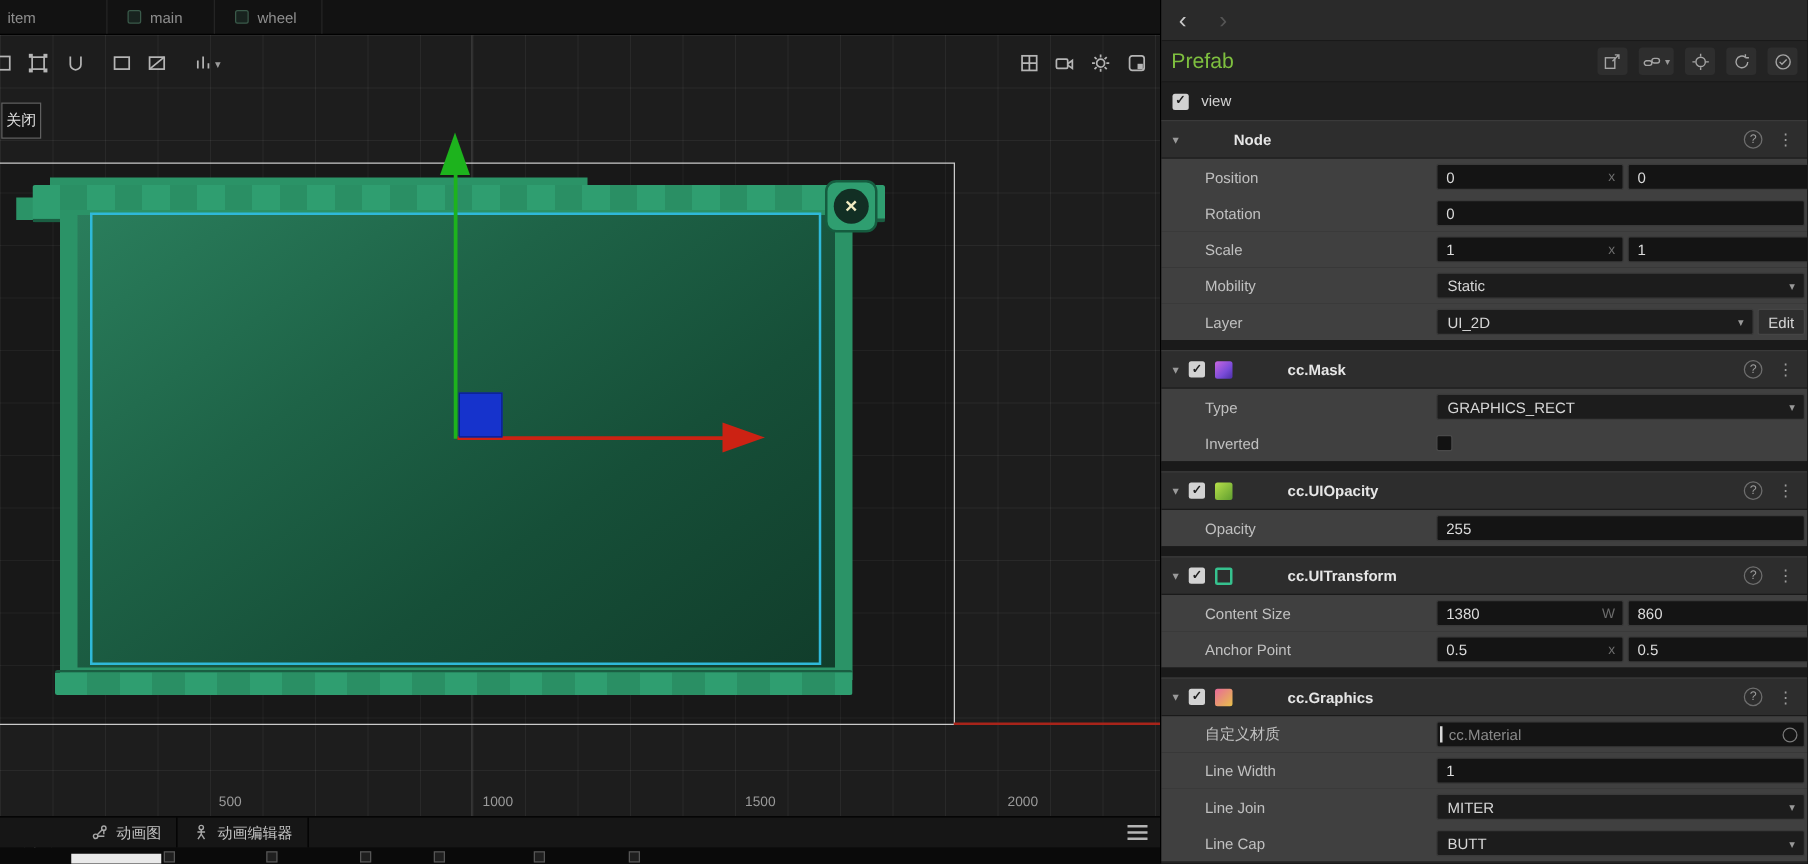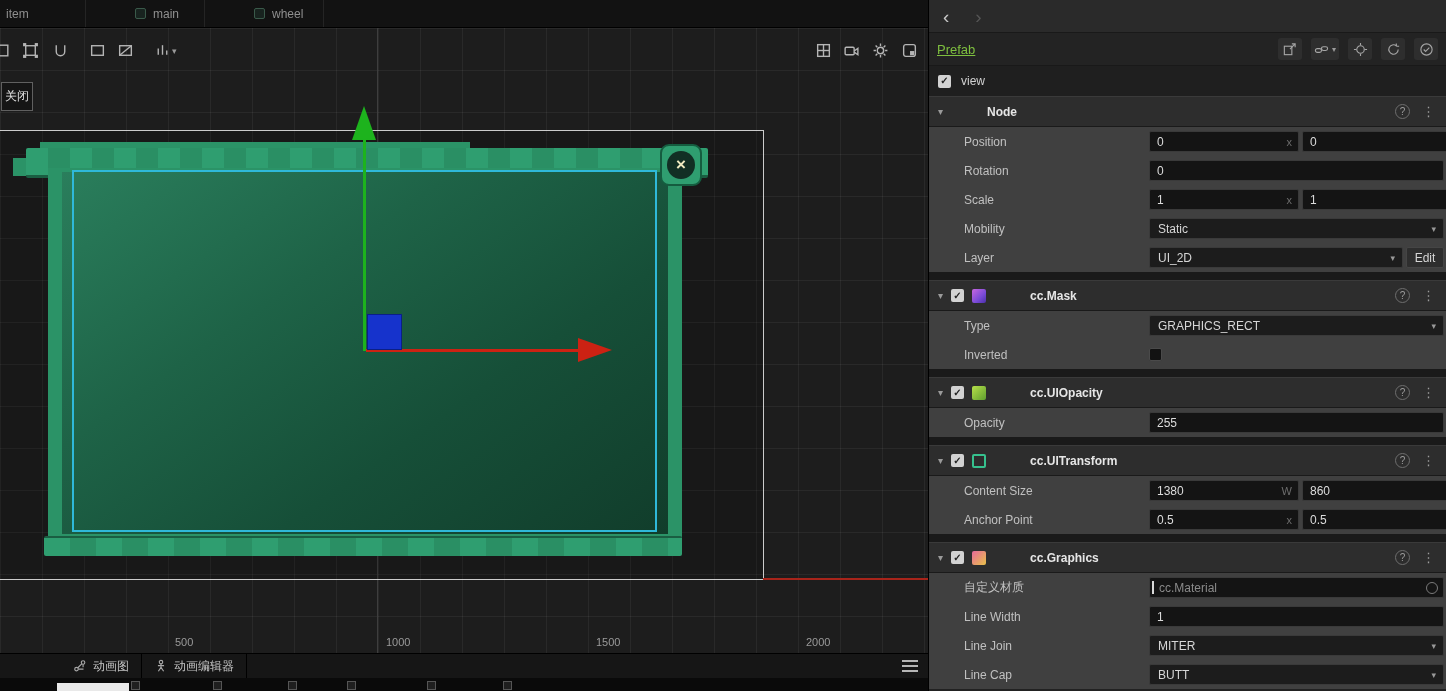--- a/index.html
+++ b/index.html
@@ -4,21 +4,21 @@
 <style>
   * { margin:0; padding:0; box-sizing:border-box; }
   html,body { width:1446px; height:691px; overflow:hidden; background:#141414;
     font-family:"Liberation Sans", sans-serif; }
   .app { position:relative; width:1446px; height:691px; background:#141414; }
 
   
   .scene-panel { position:absolute; left:0; top:0; width:928px; height:691px; background:#101010; }
 
   .tabbar { position:absolute; left:0; top:0; width:928px; height:28px; background:#121212;
-    display:flex; align-items:stretch; border-bottom:1px solid #000;gap:33px; }
+    display:flex; align-items:stretch; border-bottom:1px solid #000; }
   .tab { display:flex; align-items:center; gap:7px; padding:0 16px; color:#8f8f8f; font-size:12px;
     border-right:1px solid #242424; min-width:86px; }
   .tab.first { padding-left:6px; }
   .tab.active { background:#3e3e3e; color:#e6e6e6;margin-top:42px; }
   .asset-icon { width:11px; height:11px; background:#18231f; border:1px solid #3a5a4a; border-radius:2px; flex:none; }
   .tab-close { margin-left:12px; color:#cfcfcf; font-size:14px; line-height:1; }
 
   .viewport { position:absolute; left:0; top:28px; width:928px; height:625px; background-color:#1d1d1d;
     background-image:
       linear-gradient(to right, rgba(255,255,255,0.055) 1px, transparent 1px),
@@ -89,21 +89,21 @@
   .inspector { position:absolute; left:928px; top:0; width:518px; height:691px; background:#222;
     border-left:1px solid #000; overflow:hidden; }
 
   .insp-nav { height:33px; background:#2a2a2a; border-bottom:1px solid #191919;
     display:flex; align-items:center; gap:26px; padding:0 14px; }
   .nav-chevron { font-size:19px; line-height:1; color:#c9c9c9; }
   .nav-chevron.dim { color:#555; }
 
   .prefab-row { height:33px; background:#232323; border-bottom:1px solid #191919;
     display:flex; align-items:center; padding:0 8px; }
-  .prefab-label { color:#7ebf3f; font-size:13px;text-decoration:underline; }
+  .prefab-label { color:#7ebf3f; font-size:17px; }
   .prefab-actions { margin-left:auto; display:flex; align-items:center; gap:9px; }
   .icon-btn { height:22px; min-width:24px; background:#2e2e2e; border-radius:3px;
     display:flex; align-items:center; justify-content:center; gap:3px; color:#a5a5a5; padding:0 3px; }
   .icon-btn svg { width:15px; height:15px; stroke:currentColor; fill:none; stroke-width:1.2; }
   .dd-mini { font-size:8px; color:#9a9a9a; }
 
   .view-row { height:30px; background:#1f1f1f; display:flex; align-items:center; gap:10px; padding:0 9px; }
   .view-label { color:#d2d2d2; font-size:12px;text-align:center; }
 
   .checkbox { width:13px; height:13px; border-radius:2px; flex:none; }

